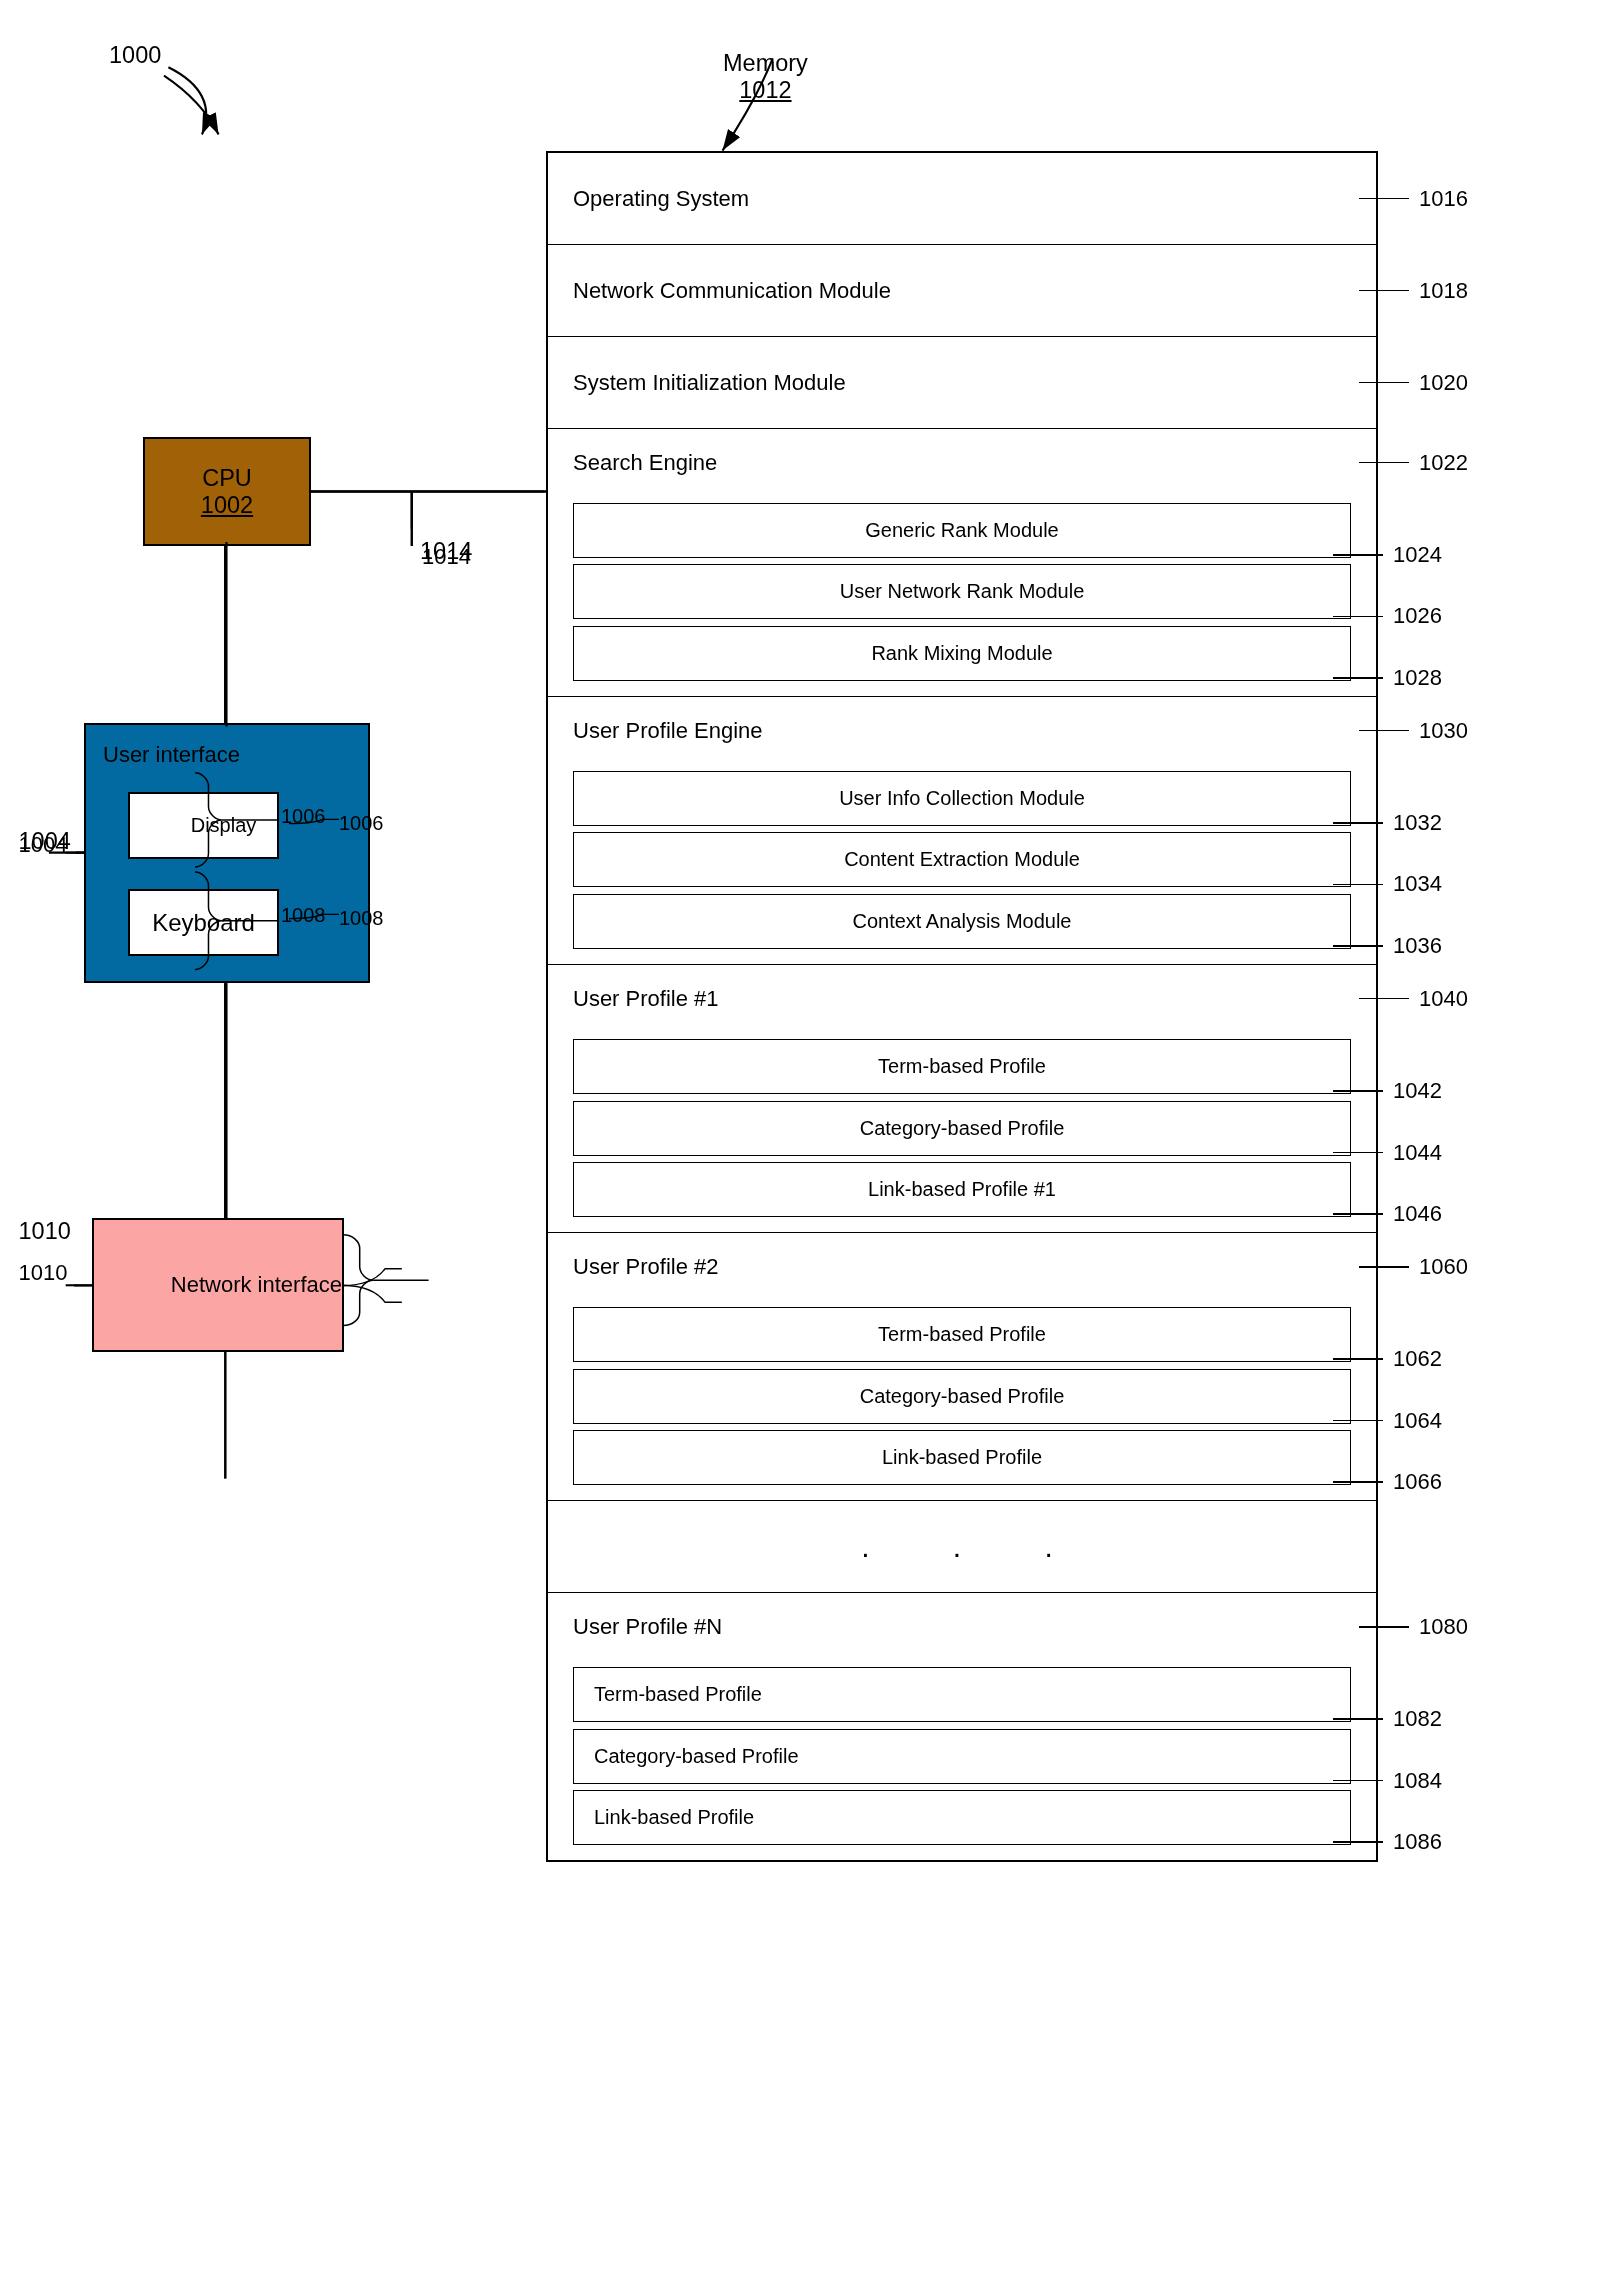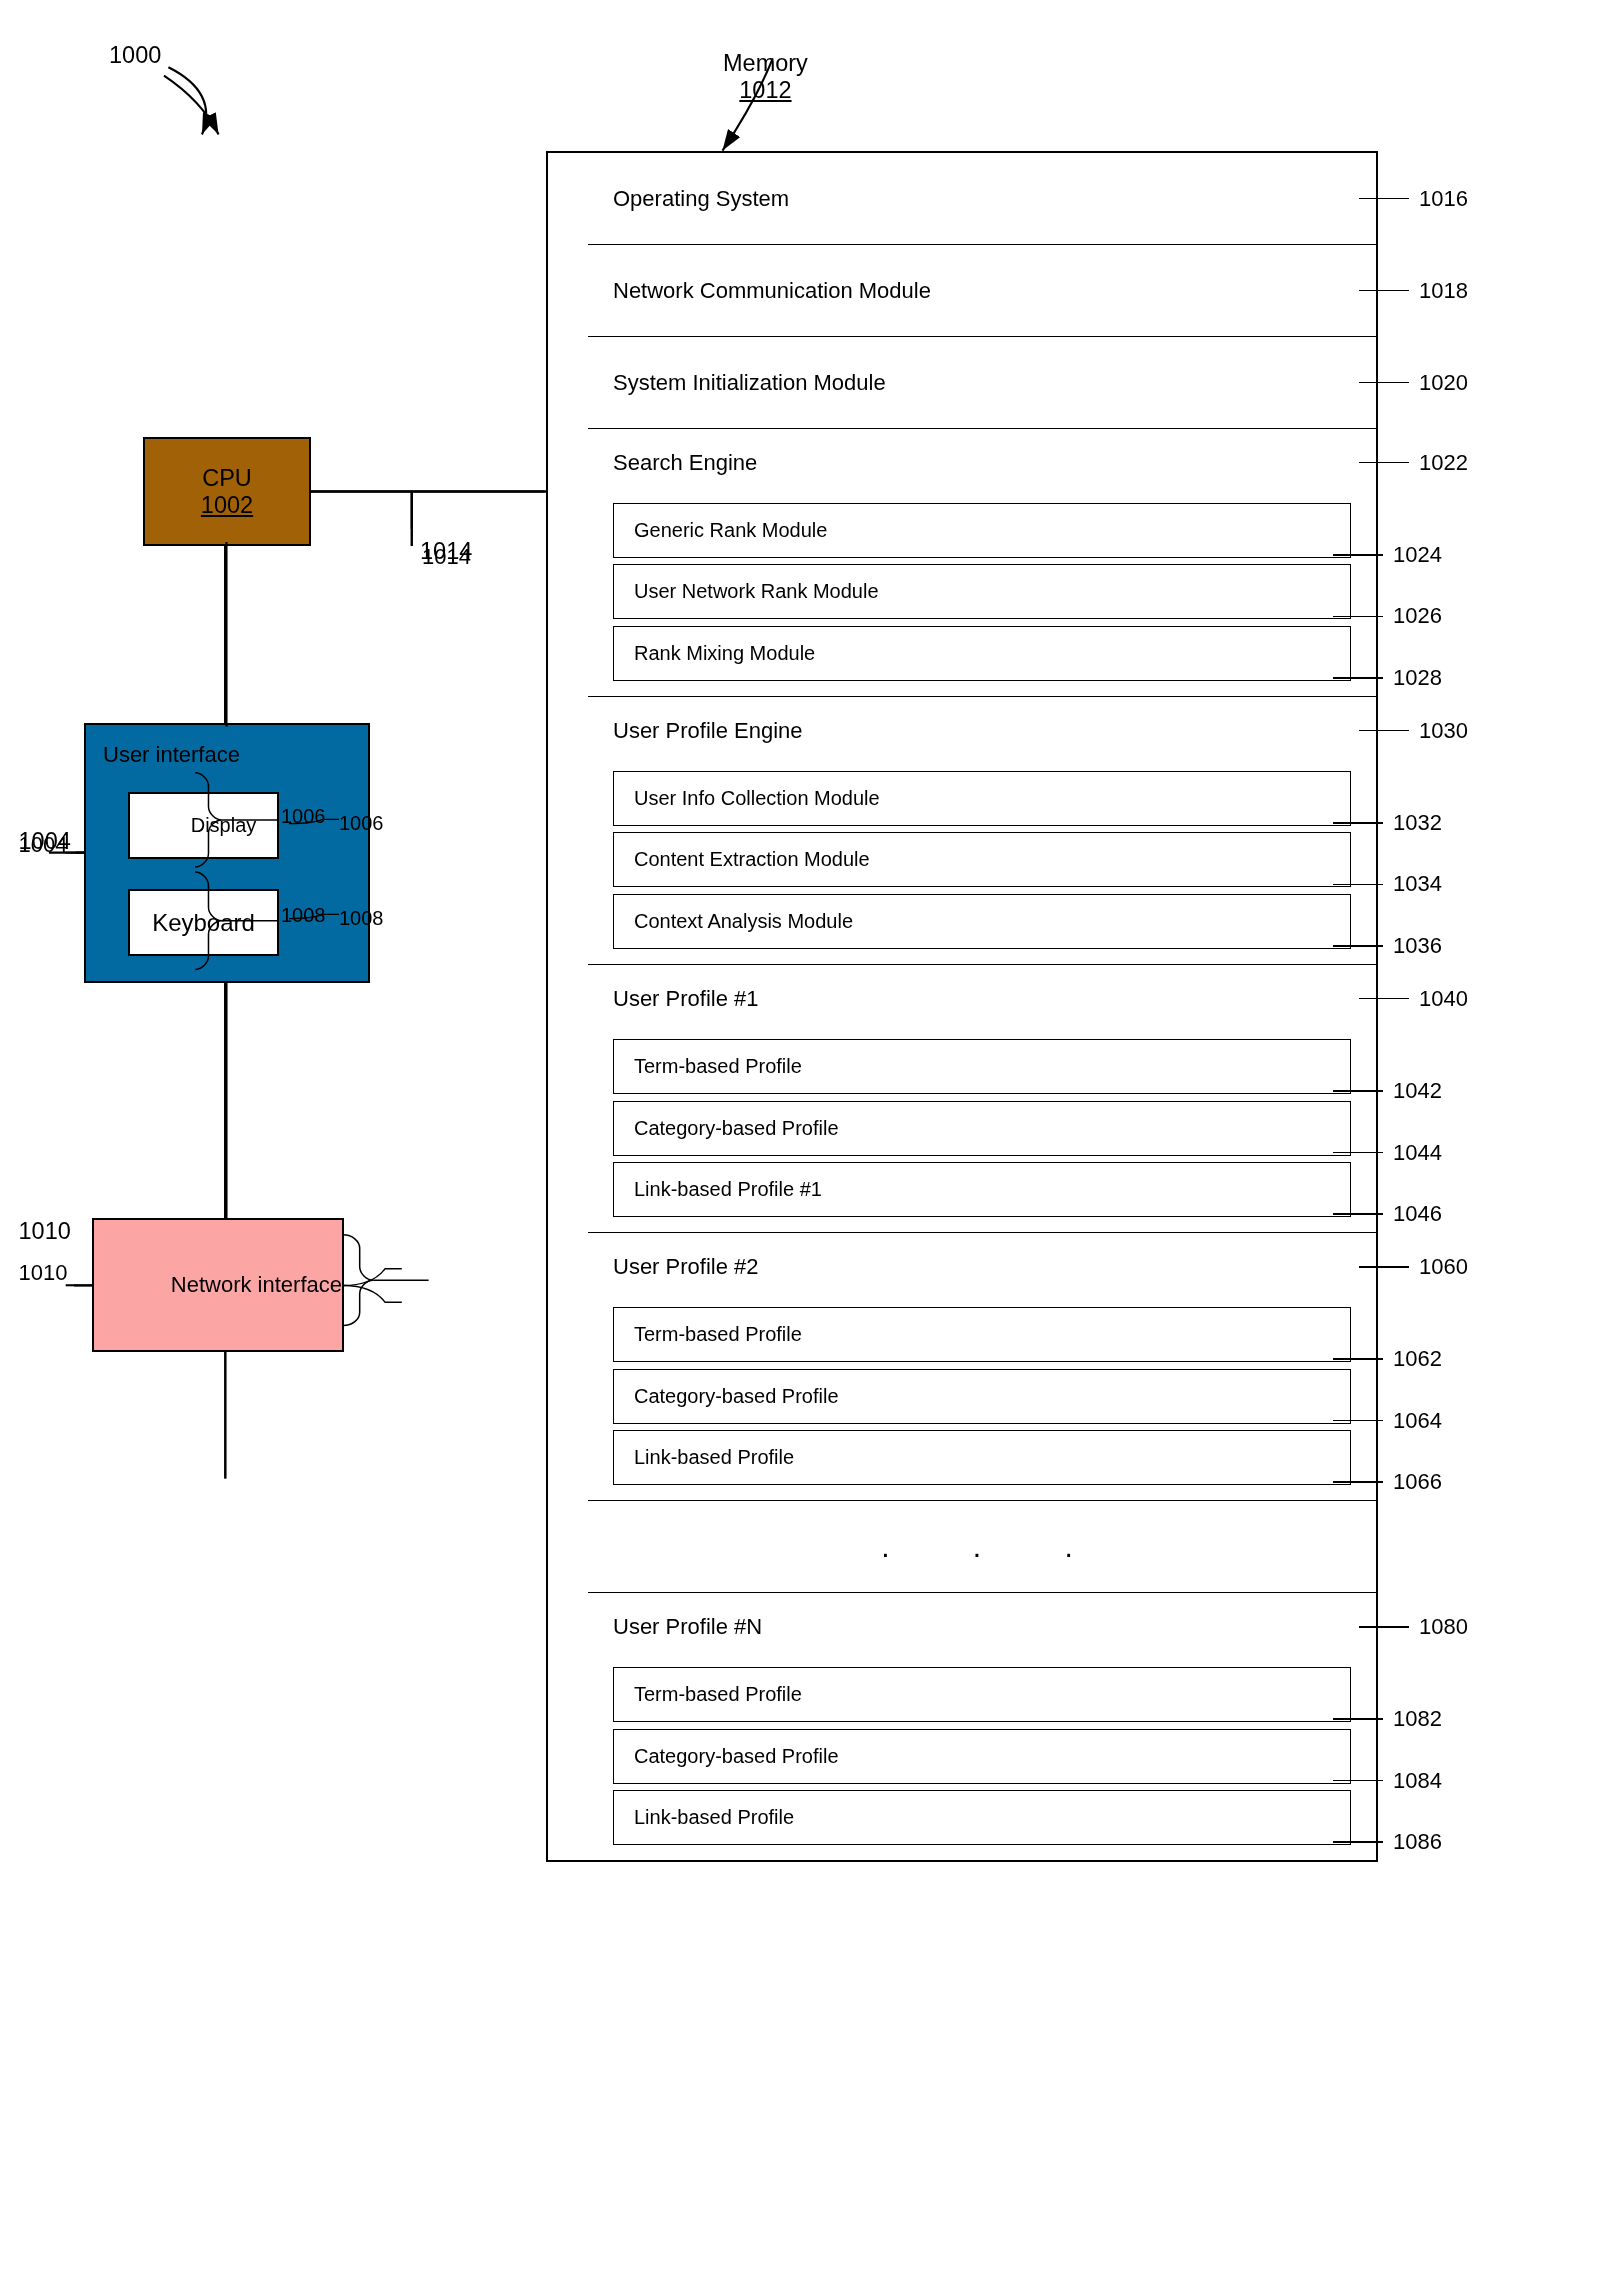--- a/index.html
+++ b/index.html
@@ -108,21 +108,20 @@
     }
 
     
     .memory-outer {
       position: absolute;
       left: 546px;
       top: 151px;
       width: 832px;
       border: 2.1px solid #000;
       background: #fff;
-      padding-left: 40px;
     }
 
     
     .mem-row {
       border-bottom: 1.7px solid #000;
       padding: 18.5px 25px;
       font-size: 22px;
       position: relative;
       min-height: 92px;
       display: flex;
@@ -180,20 +179,21 @@
       display: flex;
       align-items: center;
       justify-content: center;
       letter-spacing: 6.7px;
     }
 
     
     .inner-group {
       border-bottom: 1.7px solid #000;
       padding-bottom: 0;
+      text-align: center;
     }
 
     .group-label-row {
       padding: 18.5px 25px;
       font-size: 22px;
       min-height: 67px;
       display: flex;
       align-items: center;
     }
   </style>

